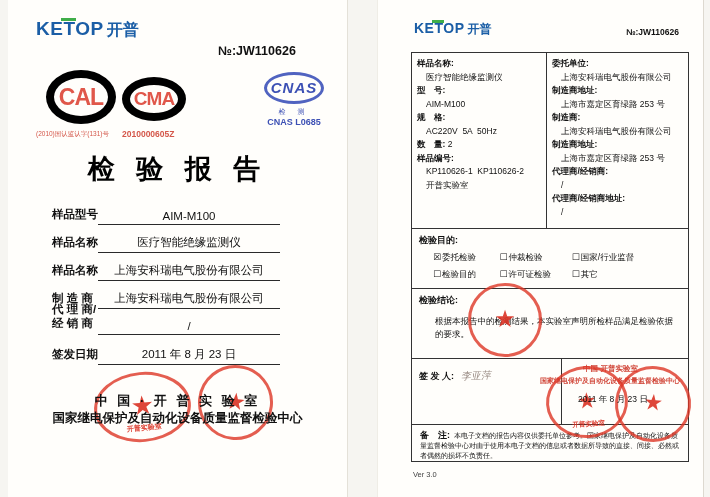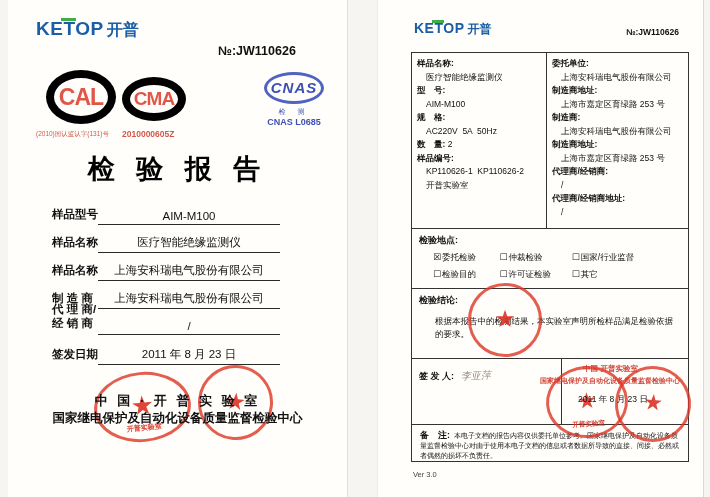--- a/index.html
+++ b/index.html
@@ -214,21 +214,21 @@
         <div class="ilabel">制造商地址:</div>
         <div class="ivalue">上海市嘉定区育绿路 253 号</div>
         <div class="ilabel">代理商/经销商:</div>
         <div class="ivalue">/</div>
         <div class="ilabel">代理商/经销商地址:</div>
         <div class="ivalue">/</div>
       </div>
     </div>
 
     <div class="sec sec-purpose">
-      <div class="slabel">检验地点:</div>
+      <div class="slabel">检验目的:</div>
       <div class="optrow">
         <span class="opt opt-w1"><span class="cb">☒</span><span>委托检验</span></span>
         <span class="opt opt-w2"><span class="cb">☐</span><span>仲裁检验</span></span>
         <span class="opt"><span class="cb">☐</span><span>国家/行业监督</span></span>
       </div>
       <div class="optrow">
         <span class="opt opt-w1"><span class="cb">☐</span><span>检验目的</span></span>
         <span class="opt opt-w2"><span class="cb">☐</span><span>许可证检验</span></span>
         <span class="opt"><span class="cb">☐</span><span>其它</span></span>
       </div>

